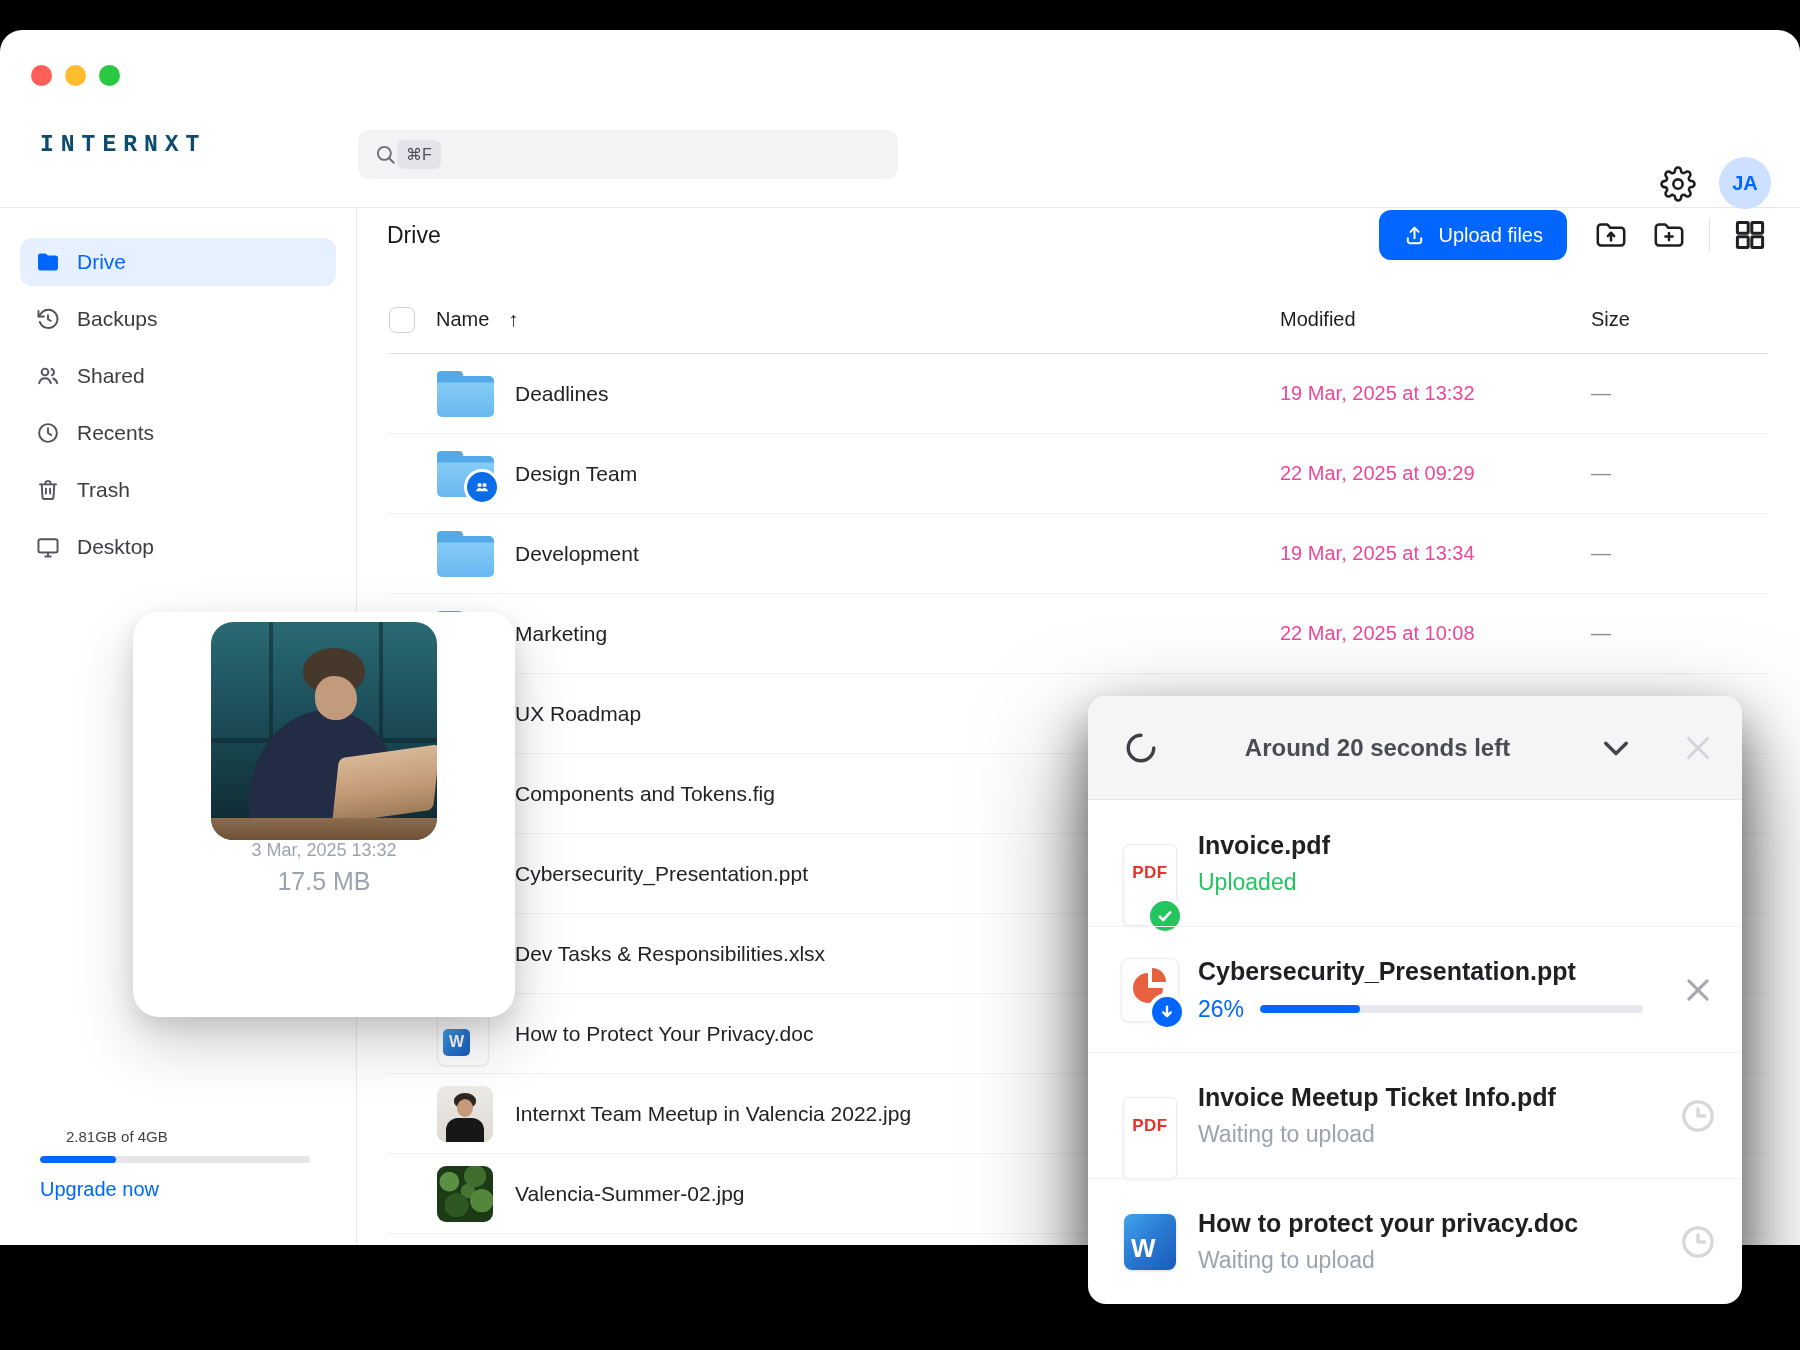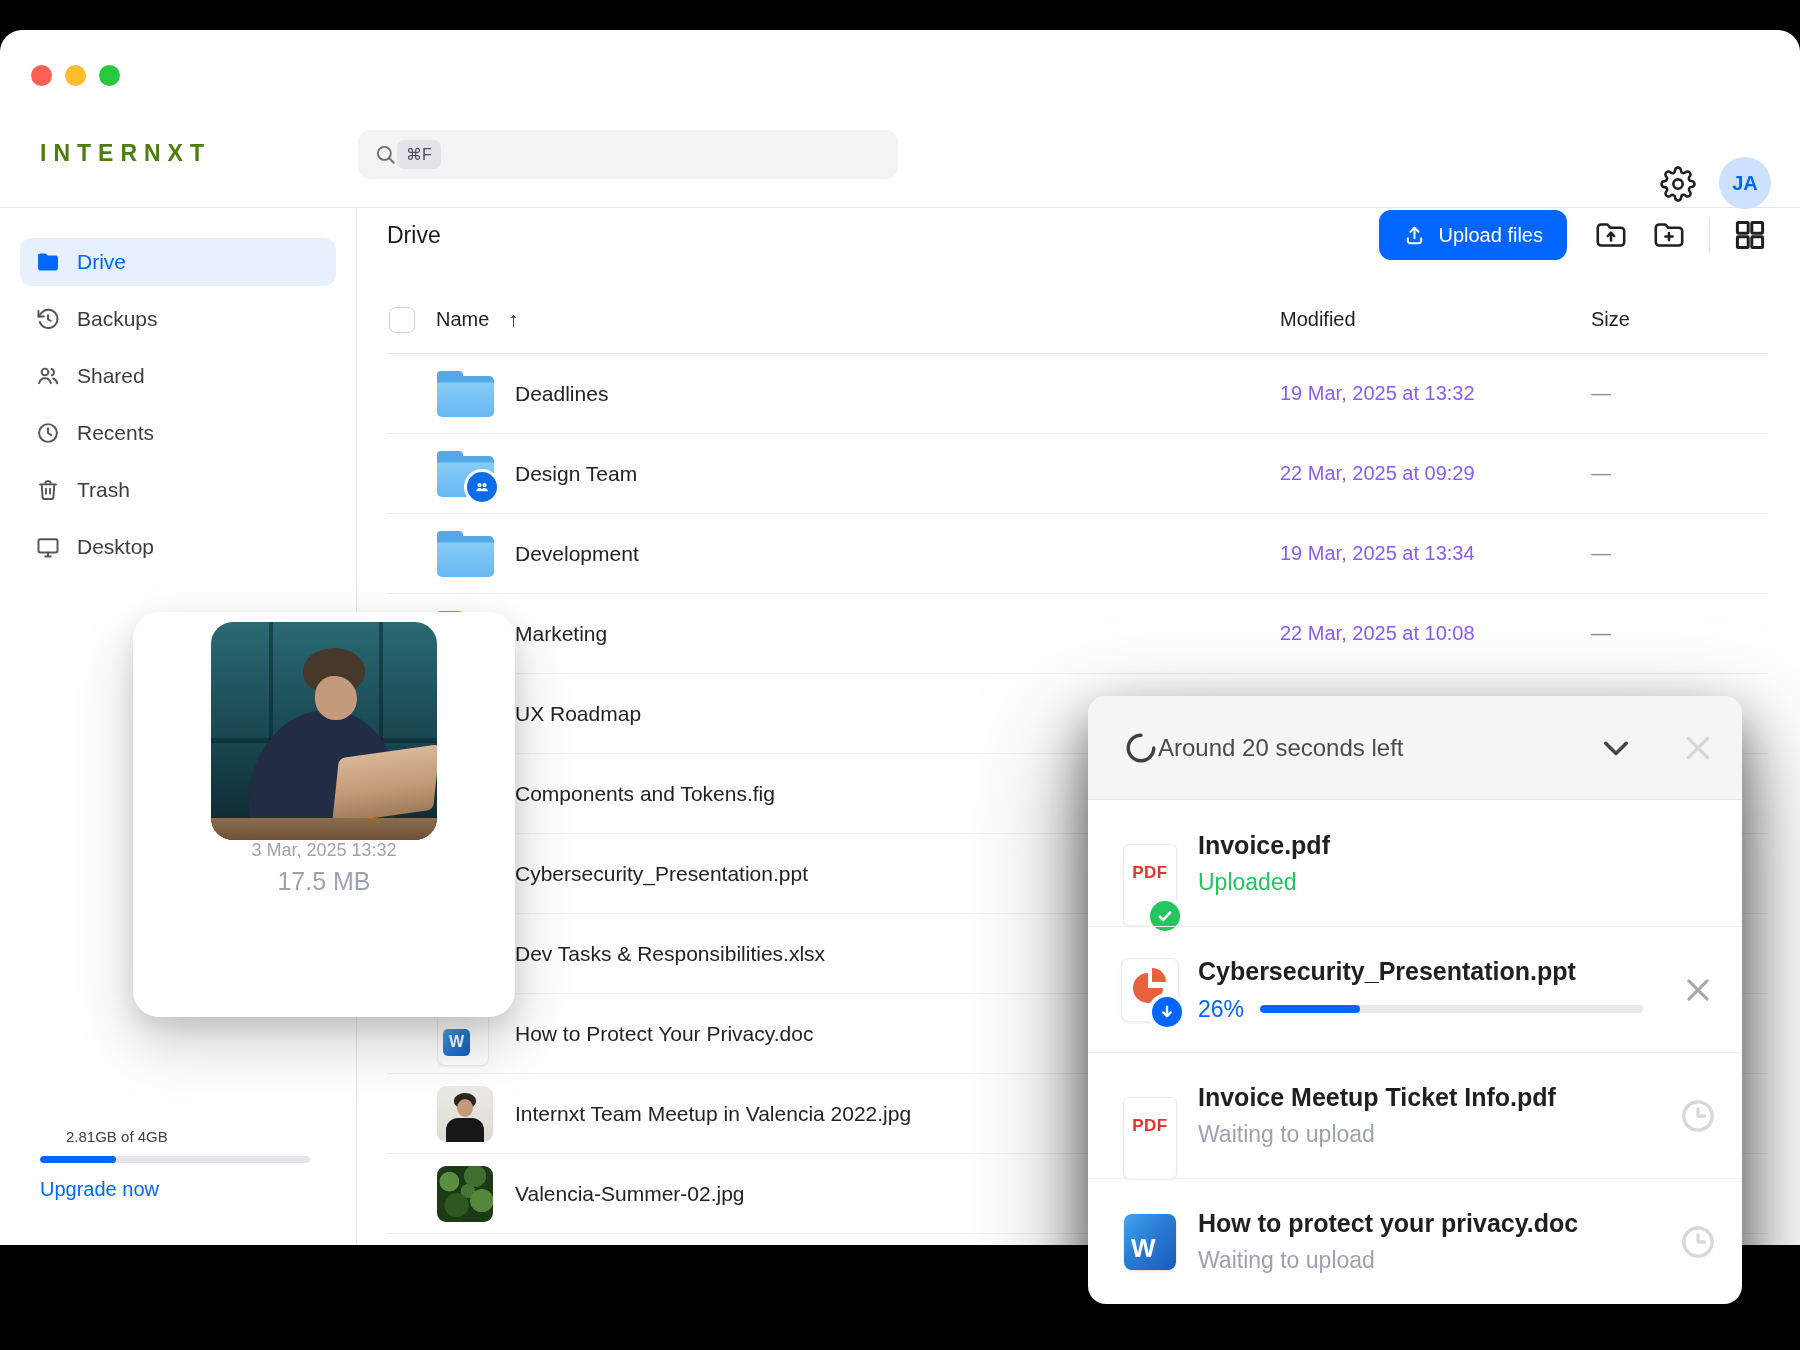--- a/index.html
+++ b/index.html
@@ -7,21 +7,21 @@
   .stage{position:relative;width:1800px;height:1350px;background:#000;overflow:hidden;}
   .window{position:absolute;left:0;top:30px;width:1800px;height:1215px;background:#fff;border-radius:22px 22px 0 0;}
 
   
   .traffic{position:absolute;left:31px;top:35px;display:flex;gap:13px;}
   .traffic .dot{width:21px;height:21px;border-radius:50%;}
   .dot-red{background:#FF5F57}.dot-yellow{background:#FEBC2E}.dot-green{background:#28C840}
 
   
   .topbar{position:absolute;left:0;top:0;right:0;height:177px;border-bottom:1px solid #e8e8ec;}
-  .logo{position:absolute;left:40px;top:110px;font-size:23px;font-weight:800;letter-spacing:7px;color:#4d7c0f;}
+  .logo{position:absolute;left:40px;top:102px;font-size:23px;font-weight:800;letter-spacing:7px;color:#0c4a6e;font-family:Liberation Mono, monospace;}
   .searchbar{position:absolute;left:358px;top:100px;width:540px;height:49px;background:#F3F3F5;border-radius:12px;
     display:flex;align-items:center;padding:0 10px 0 16px;box-sizing:border-box;}
   .searchbar .mag{width:23px;height:23px;color:#6f6f78;flex:0 0 auto;}
   .search-ph{margin-left:11px;font-size:20px;color:#6b6b74;flex:1;}
   .kbd{background:#E3E3E9;border-radius:7px;padding:5px 9px;font-size:16px;color:#4f4f58;}
   .gear-btn{position:absolute;left:1660px;top:136px;width:36px;height:36px;color:#1c1c21;}
   .avatar{position:absolute;left:1719px;top:127px;width:52px;height:52px;border-radius:50%;background:#CDE0FF;
     display:flex;align-items:center;justify-content:center;font-size:20px;font-weight:700;color:#0066FF;}
 
   
@@ -54,21 +54,21 @@
   .thead{height:93px;padding-top:26px;box-sizing:content-box;display:flex;align-items:center;border-bottom:1px solid #e4e4e9;
     height:67px;}
   .checkbox{width:24px;height:24px;border:1.5px solid #cfcfd6;border-radius:7px;background:#fff;margin-left:2px;}
   .th-name{margin-left:21px;font-size:20px;font-weight:500;color:#1f1f23;display:flex;align-items:center;gap:19px;flex:1;}
   .sort-arrow{font-size:20px;color:#1f1f23;}
   .th-mod{width:311px;font-size:20px;font-weight:500;color:#1f1f23;}
   .th-size{width:177px;font-size:20px;font-weight:500;color:#1f1f23;}
   .trow{display:flex;align-items:center;height:79px;border-bottom:1px solid #f1f1f4;}
   .cell-icon{width:128px;padding-left:50px;box-sizing:border-box;display:flex;align-items:center;}
   .cell-name{flex:1;font-size:21px;color:#222227;}
-  .cell-mod{width:311px;font-size:20px;color:#8b5cf6;}
+  .cell-mod{width:311px;font-size:20px;color:#ec4899;}
   .cell-size{width:177px;font-size:20px;color:#8e8e95;}
 
   
   .folder{position:relative;width:57px;height:46px;}
   .folder .tab{position:absolute;top:0;left:0;width:26px;height:14px;border-radius:4px 4px 0 0;background:#54A9E9;}
   .folder .fbody{position:absolute;top:5px;left:0;right:0;bottom:0;border-radius:5px;
     background:linear-gradient(180deg,#54A9E9 0px,#54A9E9 6px,#85CBF6 7px,#68B8F1 100%);}
   .shared-badge{position:absolute;right:-6px;bottom:-8px;width:30px;height:30px;border-radius:50%;background:#0B6CE8;
     border:3px solid #fff;display:flex;align-items:center;justify-content:center;}
   .shared-badge svg{width:20px;height:20px;}
@@ -108,21 +108,21 @@
   .ph .desk{position:absolute;left:0;right:0;bottom:0;height:22px;background:linear-gradient(180deg,#8d6c4c,#6e5138);}
   .pc-name{margin-top:22px;font-size:33px;font-weight:500;color:#18181b;}
   .pc-date{margin-top:0;font-size:18px;color:#9ca3af;}
   .pc-size{margin-top:6px;font-size:25px;color:#9ca3af;}
 
   
   .toast{position:absolute;left:1088px;top:696px;width:654px;background:#fff;border-radius:18px;z-index:50;overflow:hidden;
     box-shadow:0 24px 50px rgba(0,0,0,.45),0 50px 110px rgba(0,0,0,.5);}
   .toast-header{height:104px;background:#F5F5F6;border-bottom:1px solid #e8e8ea;display:flex;align-items:center;padding:0 25px 0 36px;box-sizing:border-box;}
   .spinner{width:34px;height:34px;color:#3f3f46;flex:0 0 auto;}
-  .toast-title{font-size:24px;font-weight:400;color:#4b4b52;flex:1;}
+  .toast-title{font-size:24px;font-weight:700;color:#4b4b52;flex:1;text-align:center;}
   .chev-btn{width:38px;height:38px;color:#44444b;margin-right:44px;}
   .toast-close{width:38px;height:38px;color:#d4d4d9;}
   .toast-row{position:relative;height:126px;display:flex;align-items:center;padding-left:33px;box-sizing:border-box;}
   .toast-row + .toast-row{border-top:1px solid #f1f1f4;}
   .t-icon-wrap{width:58px;display:flex;justify-content:center;position:relative;flex:0 0 auto;}
   .doc-lg{position:relative;width:52px;height:80px;background:#fff;border:1px solid #ececf0;border-radius:6px;
     box-shadow:0 1px 3px rgba(0,0,0,.08);display:flex;align-items:flex-start;justify-content:center;margin-top:44px;}
   .pdf-label{color:#E5322D;font-weight:700;font-size:17px;letter-spacing:.5px;margin-top:18px;}
   .sq-lg{position:relative;width:56px;height:62px;background:#fff;border:1px solid #ececf0;border-radius:8px;
     box-shadow:0 1px 3px rgba(0,0,0,.08);}

